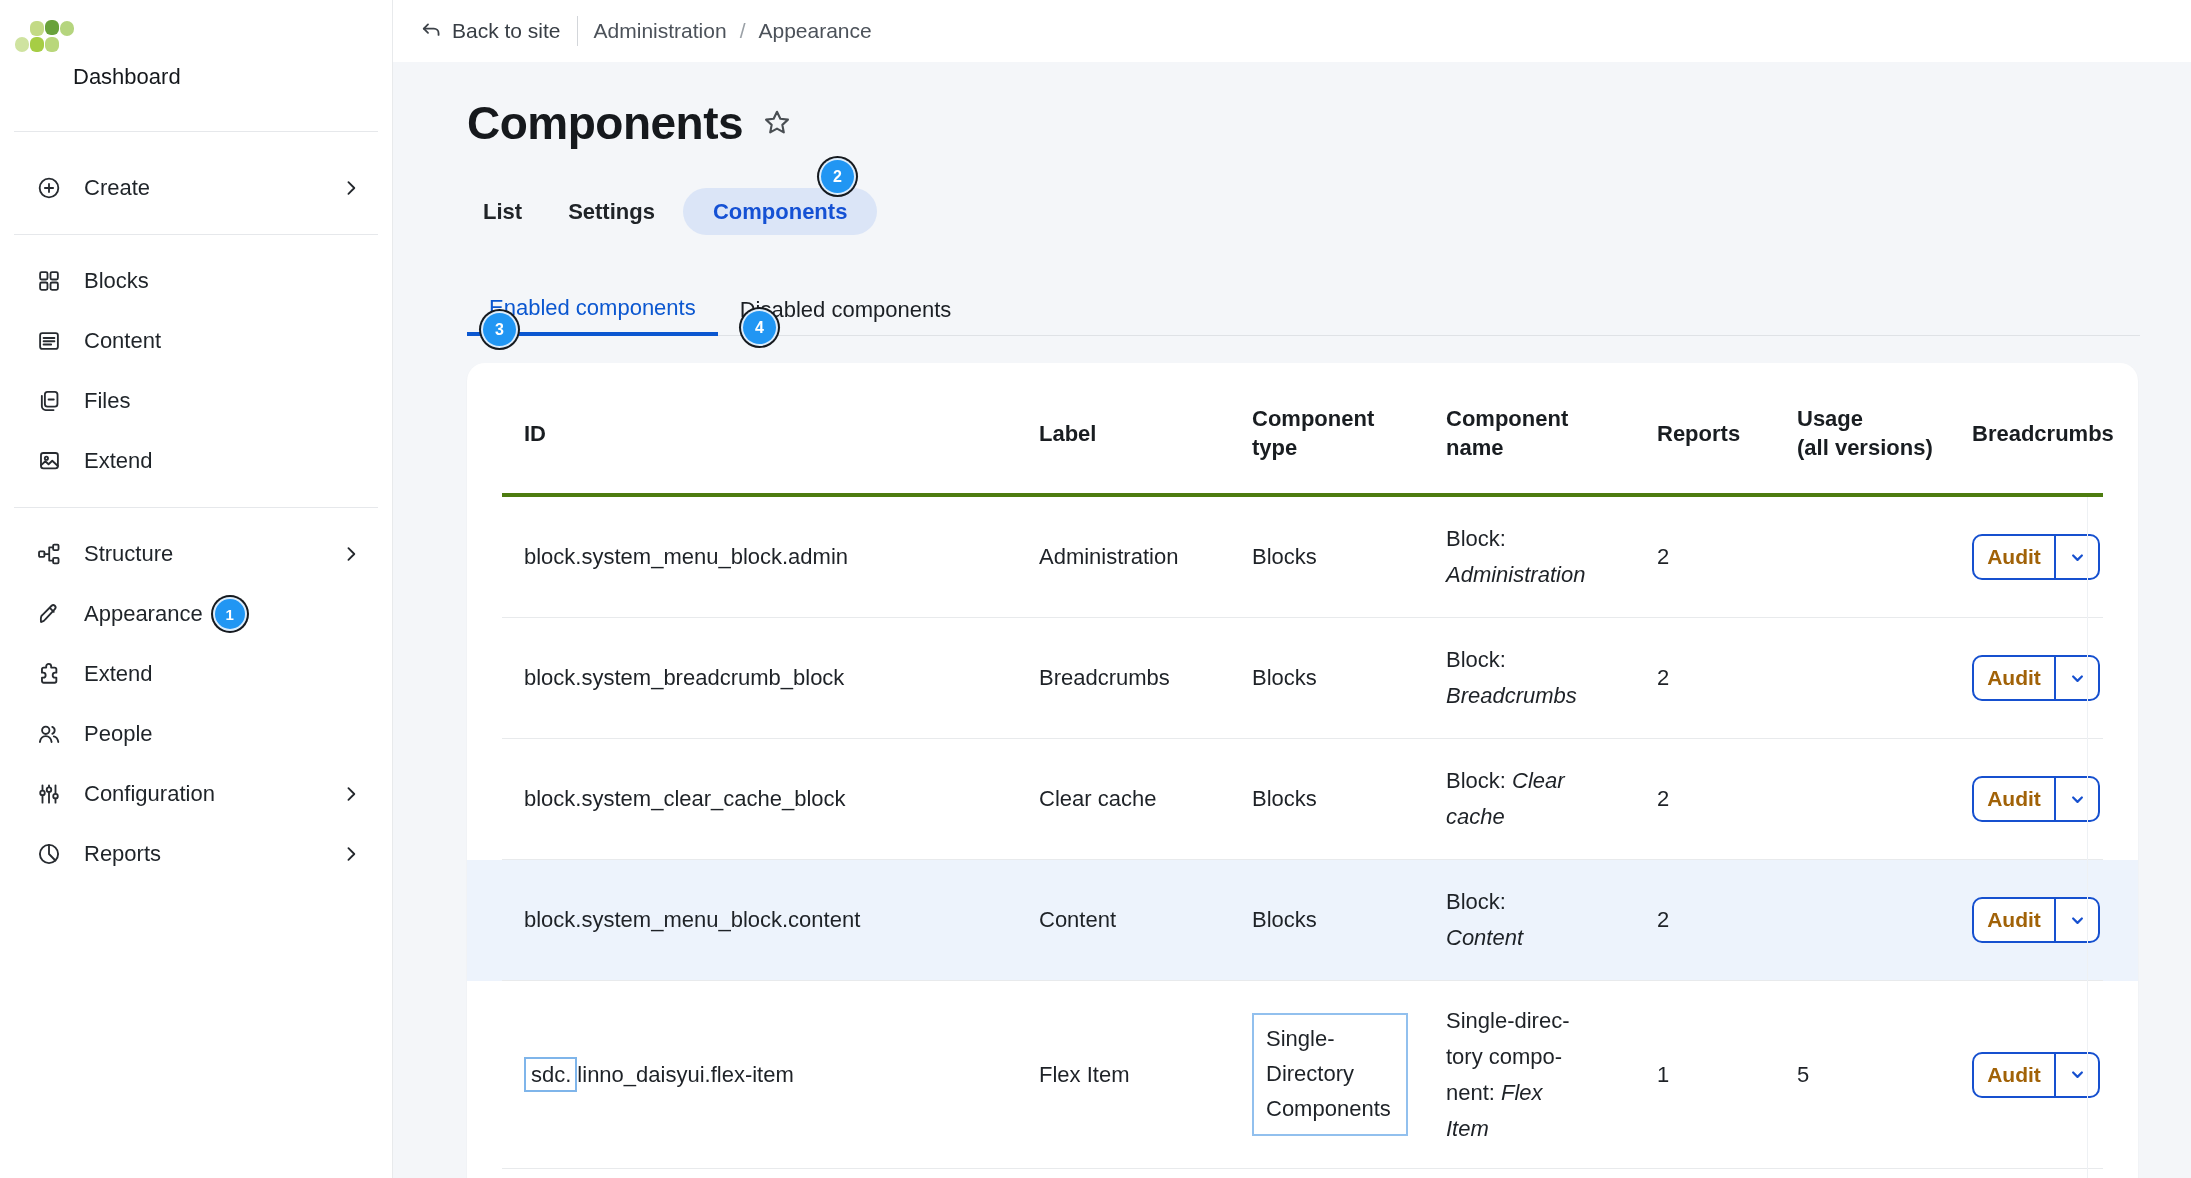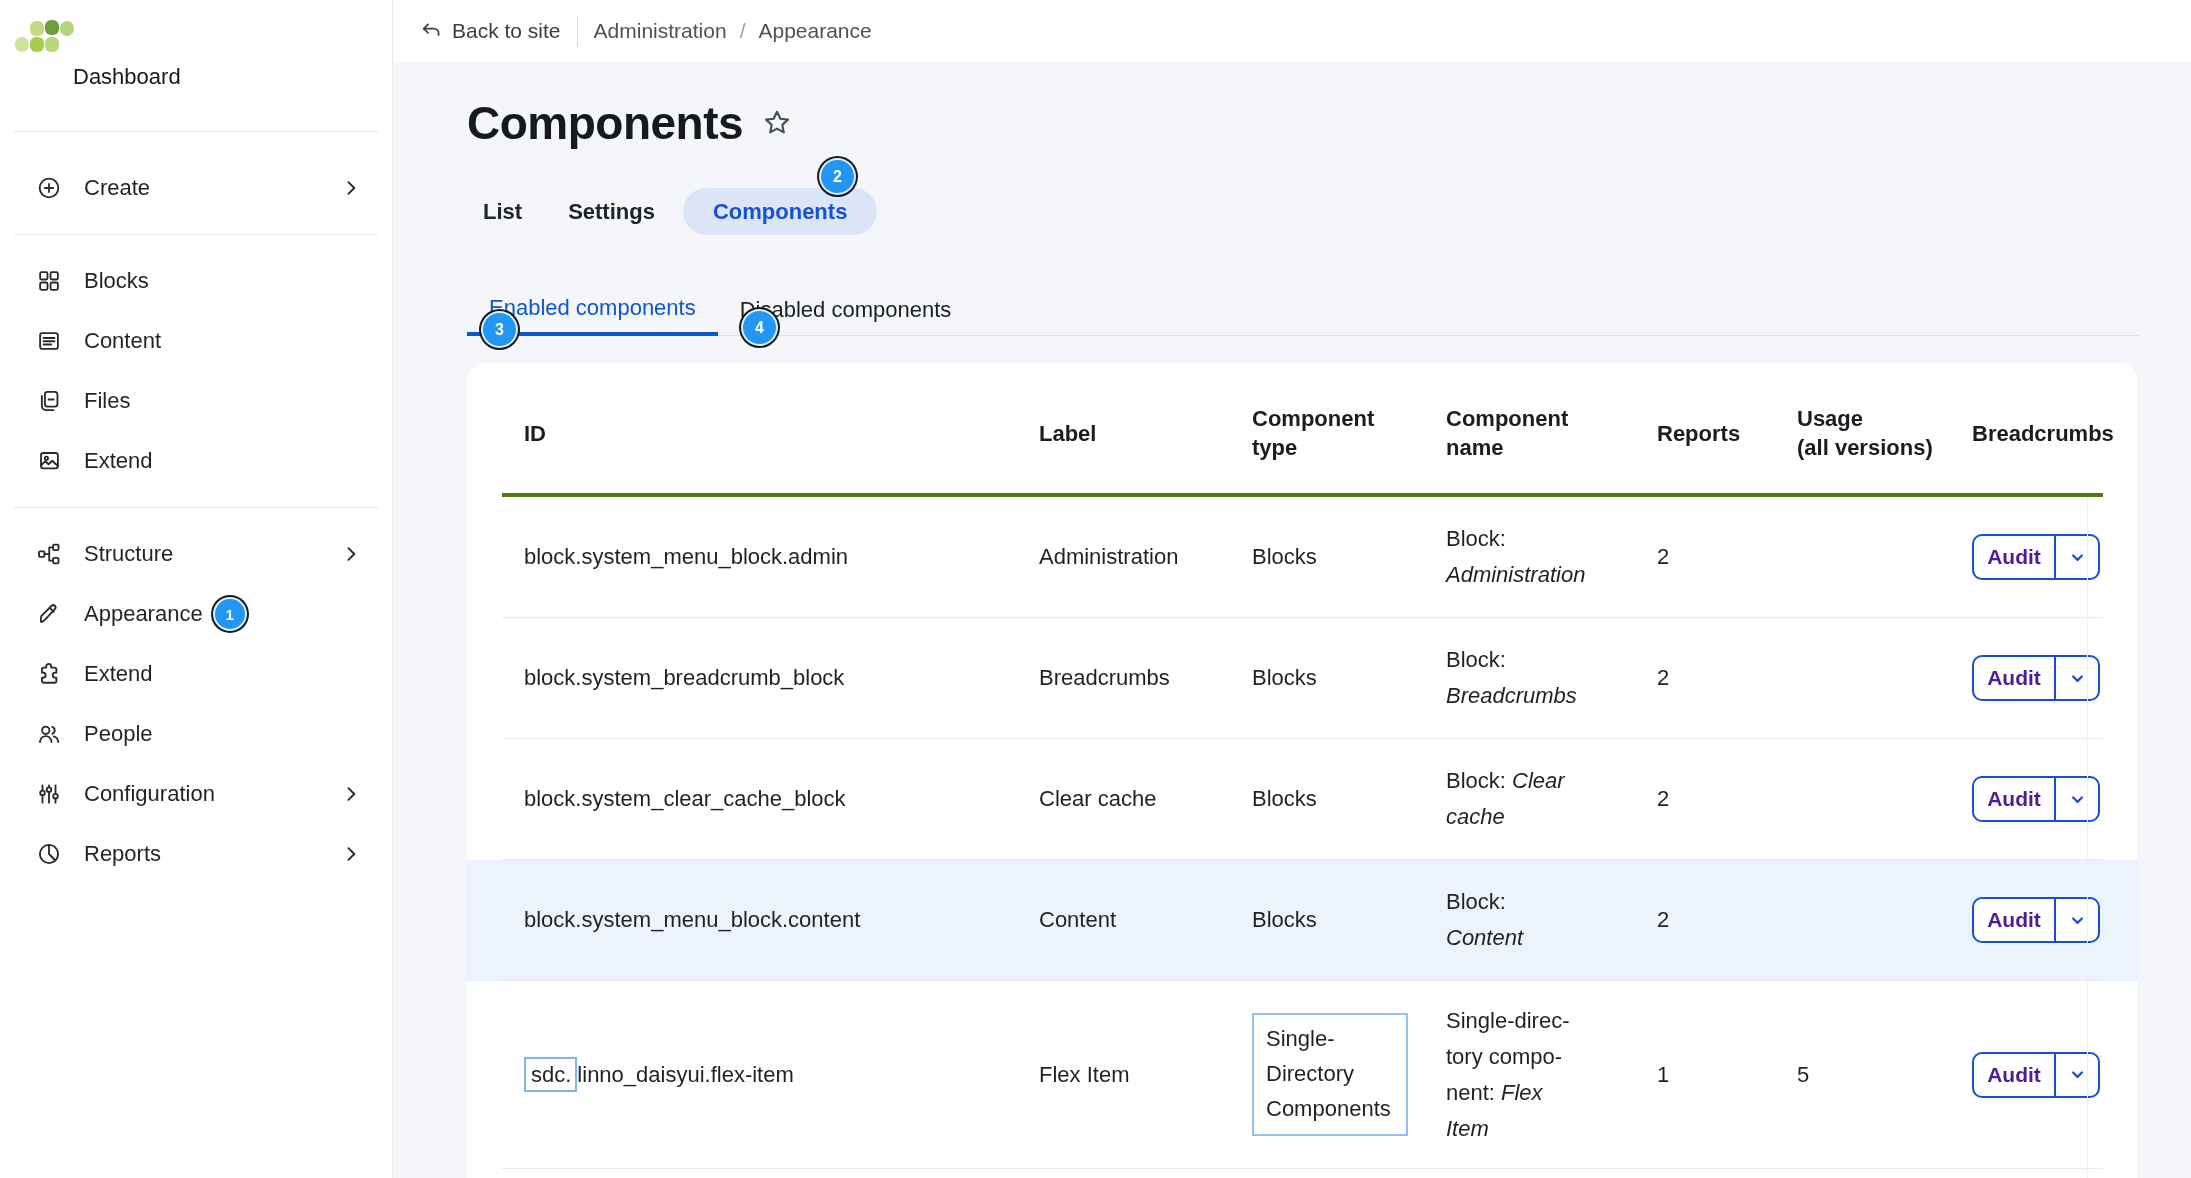--- a/index.html
+++ b/index.html
@@ -118,21 +118,21 @@
     display:inline-block; border:2px solid #92c0ee; padding:6px 12px 8px 12px;
     max-width:156px; line-height:35px;
   }
   .audit-btn {
     margin-left:8px; width:128px; height:46px; border:2.5px solid #1650cf;
     border-radius:10px; background:#ffffff; display:flex; align-items:stretch;
     cursor:pointer; overflow:hidden;
   }
   .audit-main {
     flex:1; display:flex; align-items:center; justify-content:center;
-    font-size:21px; font-weight:600; color:#4c1d95;
+    font-size:21px; font-weight:600; color:#a16207;
   }
   .audit-sep { width:2px; background:#1650cf; }
   .audit-caret { width:42px; display:flex; align-items:center; justify-content:center; color:#1650cf; }
 </style>
 </head>
 <body>
 
 <aside class="sidebar">
   <div class="logo">
     <svg width="95" height="54" viewBox="0 0 95 54">

